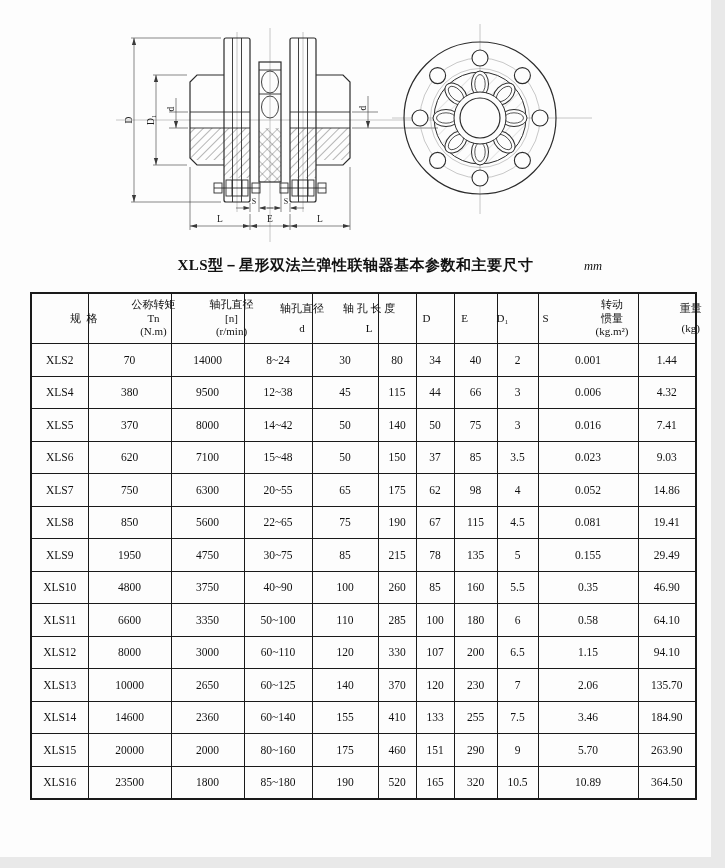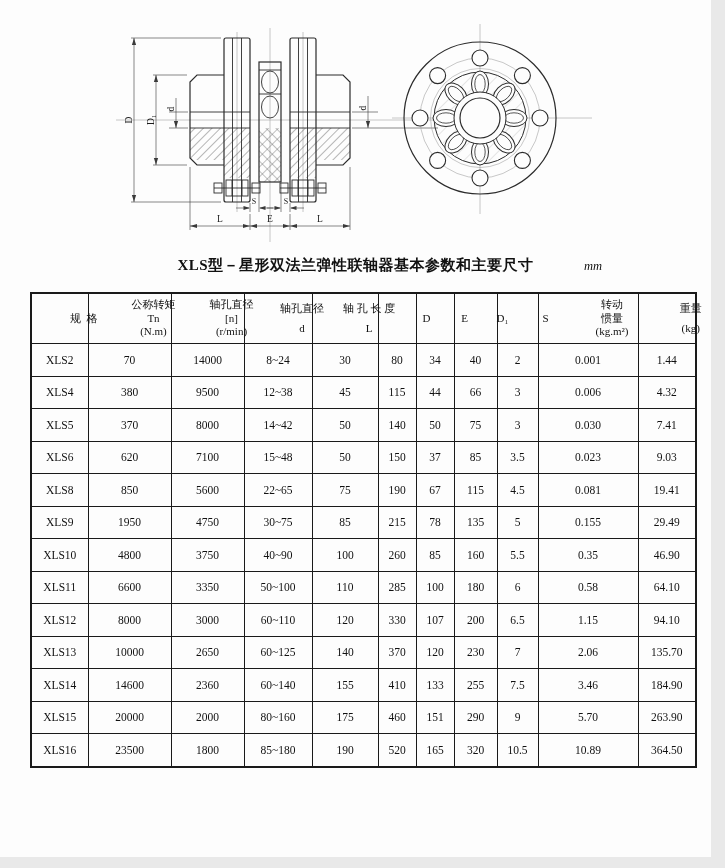--- a/index.html
+++ b/index.html
@@ -338,37 +338,50 @@
         <tr>
           <td>XLS5</td>
           <td>370</td>
           <td>8000</td>
           <td>14~42</td>
           <td>50</td>
           <td>140</td>
           <td>50</td>
           <td>75</td>
           <td>3</td>
-          <td>0.030</td>
+          <td>0.016</td>
           <td>7.41</td>
         </tr>
         <tr>
           <td>XLS6</td>
           <td>620</td>
           <td>7100</td>
           <td>15~48</td>
           <td>50</td>
           <td>150</td>
           <td>37</td>
           <td>85</td>
           <td>3.5</td>
           <td>0.023</td>
           <td>9.03</td>
         </tr>
         <tr>
+          <td>XLS7</td>
+          <td>750</td>
+          <td>6300</td>
+          <td>20~55</td>
+          <td>65</td>
+          <td>175</td>
+          <td>62</td>
+          <td>98</td>
+          <td>4</td>
+          <td>0.052</td>
+          <td>14.86</td>
+        </tr>
+        <tr>
           <td>XLS8</td>
           <td>850</td>
           <td>5600</td>
           <td>22~65</td>
           <td>75</td>
           <td>190</td>
           <td>67</td>
           <td>115</td>
           <td>4.5</td>
           <td>0.081</td>

